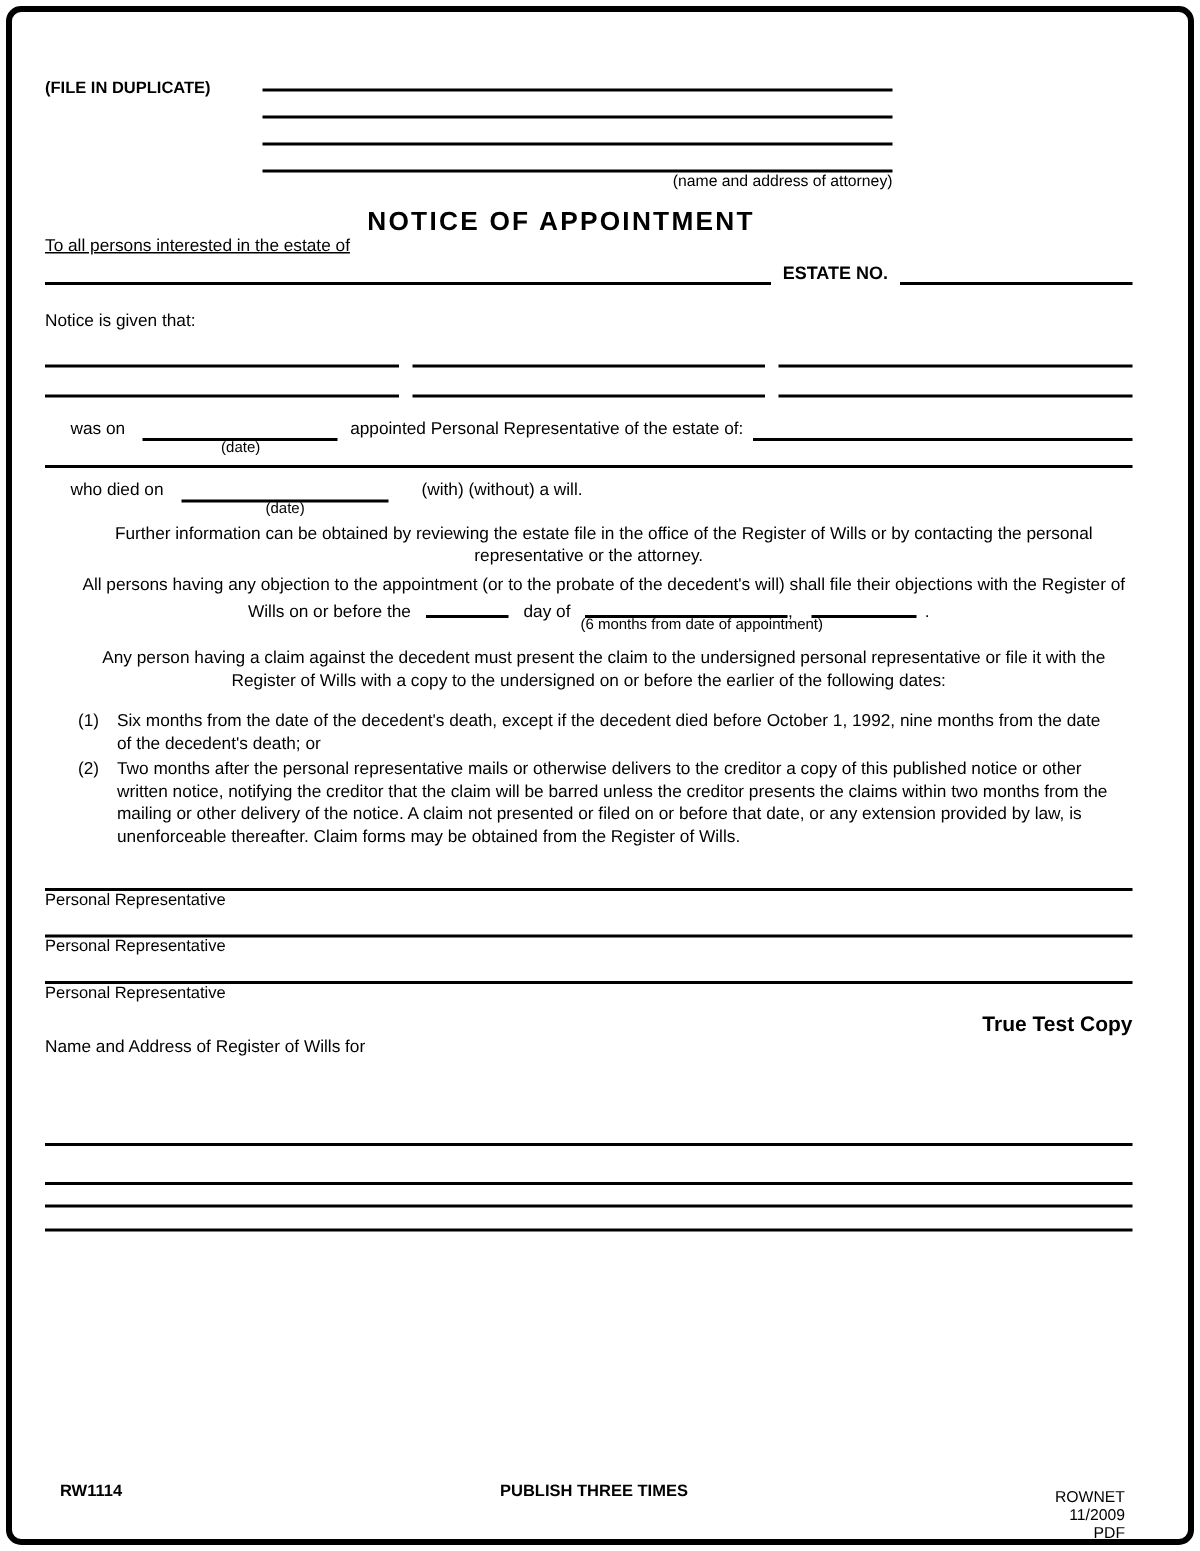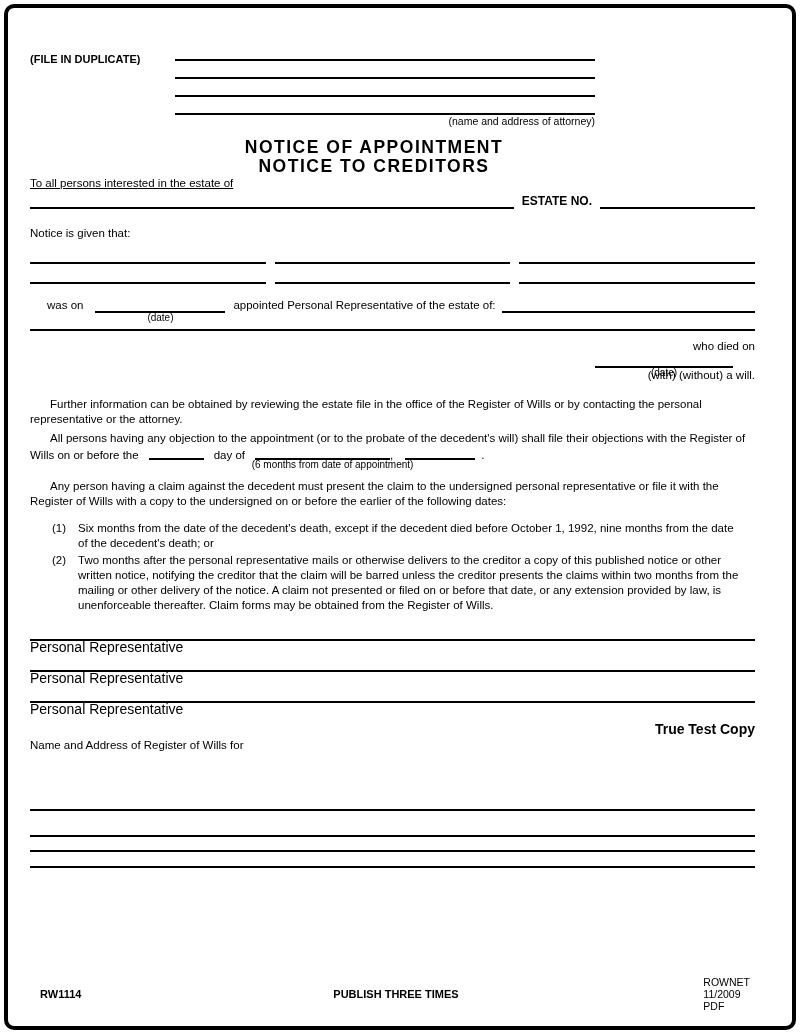--- a/index.html
+++ b/index.html
@@ -49,74 +49,73 @@
   .cap-blank{position:relative;display:inline-block;border-bottom:2px solid #000;height:12px;}
   .cap{
     position:absolute;top:13px;left:50%;transform:translateX(-50%);
     font-size:10px;line-height:12px;white-space:nowrap;
   }
   .was-on-row{margin-top:14px;margin-bottom:14px;}
   .w130{width:130px;margin-left:12px;}
   .ml8{margin-left:8px;}
   .ml6{margin-left:6px;}
   .full-line{height:0;border-bottom:2.5px solid #000;margin-top:16px;}
-  .died-row{margin-top:8px;margin-bottom:14px;flex-direction:column;}
+  .died-row{margin-top:8px;margin-bottom:14px;}
   .w138{width:138px;margin-left:12px;margin-right:22px;}
   
-  .para{margin:12px 0 0 0;text-indent:20px;}
+  .para{margin:12px 0 0 0;text-indent:20px;text-align:center;}
   .para.objection{margin-top:4px;margin-bottom:16px;}
   .w55{width:55px;margin:0 10px;}
   .w135{width:135px;margin-left:10px;}
   .w70{width:70px;margin:0 6px 0 12px;}
   .list-item{display:flex;margin-top:12px;}
   .list-item.second{margin-top:2px;}
   .list-item .num{width:26px;margin-left:22px;flex:none;}
   .list-item .item-text{flex:1;padding-right:10px;}
   
   .bottom-cols{display:flex;margin-top:15px;}
   .left-col{width:323px;flex:none;}
   .np-row{display:flex;align-items:flex-end;height:17px;}
   .np-row .blank-line{height:12px;}
   .pub-row{display:flex;align-items:flex-end;height:18px;margin-top:15px;}
   .pub-row .blank-line{height:12px;}
   .right-col{flex:1;}
   .sig-line{height:11px;border-bottom:2px solid #000;}
-  .sig-label{font-size:14px;line-height:13px;margin-bottom:5px;}
+  .sig-label{font-size:11px;line-height:13px;margin-bottom:5px;}
   .ttc{font-weight:bold;font-size:14px;line-height:17px;margin-top:3px;text-align:right;}
   .row-label{line-height:15px;}
   .addr-lines{margin-top:56px;}
   .addr-line{border-bottom:2px solid #000;height:0;}
   .addr-line.l2{margin-top:24px;}
   .addr-line.l3{margin-top:13px;}
   .addr-line.l4{margin-top:14px;}
   
   .footer{position:absolute;left:22px;right:30px;bottom:10px;height:40px;}
   .f-left{position:absolute;left:10px;bottom:14px;font-weight:bold;font-size:11px;}
   .f-center{position:absolute;left:0;right:0;bottom:14px;text-align:center;font-weight:bold;font-size:11px;}
-  .f-right{position:absolute;right:12px;top:0;text-align:left;font-size:10.5px;line-height:12px;}
+  .f-right{position:absolute;right:12px;top:16px;text-align:right;font-size:10.5px;line-height:12px;}
 </style>
 </head>
 <body>
 
 <div class="page">
 
   <div class="top-section">
     <div class="file-dup">(FILE IN DUPLICATE)</div>
     <div class="attorney-block">
       <div class="attorney-line first"></div>
       <div class="attorney-line"></div>
       <div class="attorney-line"></div>
       <div class="attorney-line"></div>
       <div class="caption">(name and address of attorney)</div>
     </div>
   </div>
 
   <div class="title">
     <div>NOTICE OF APPOINTMENT</div>
-    <div>NOTICE TO CREDITORS</div>
   </div>
 
   <div class="to-all">To all persons interested in the estate of</div>
 
   <div class="estate-row">
     <div class="blank-line flex1"></div>
     <div class="estate-label nowrap">ESTATE NO.</div>
     <div class="blank-line w150"></div>
   </div>
 

